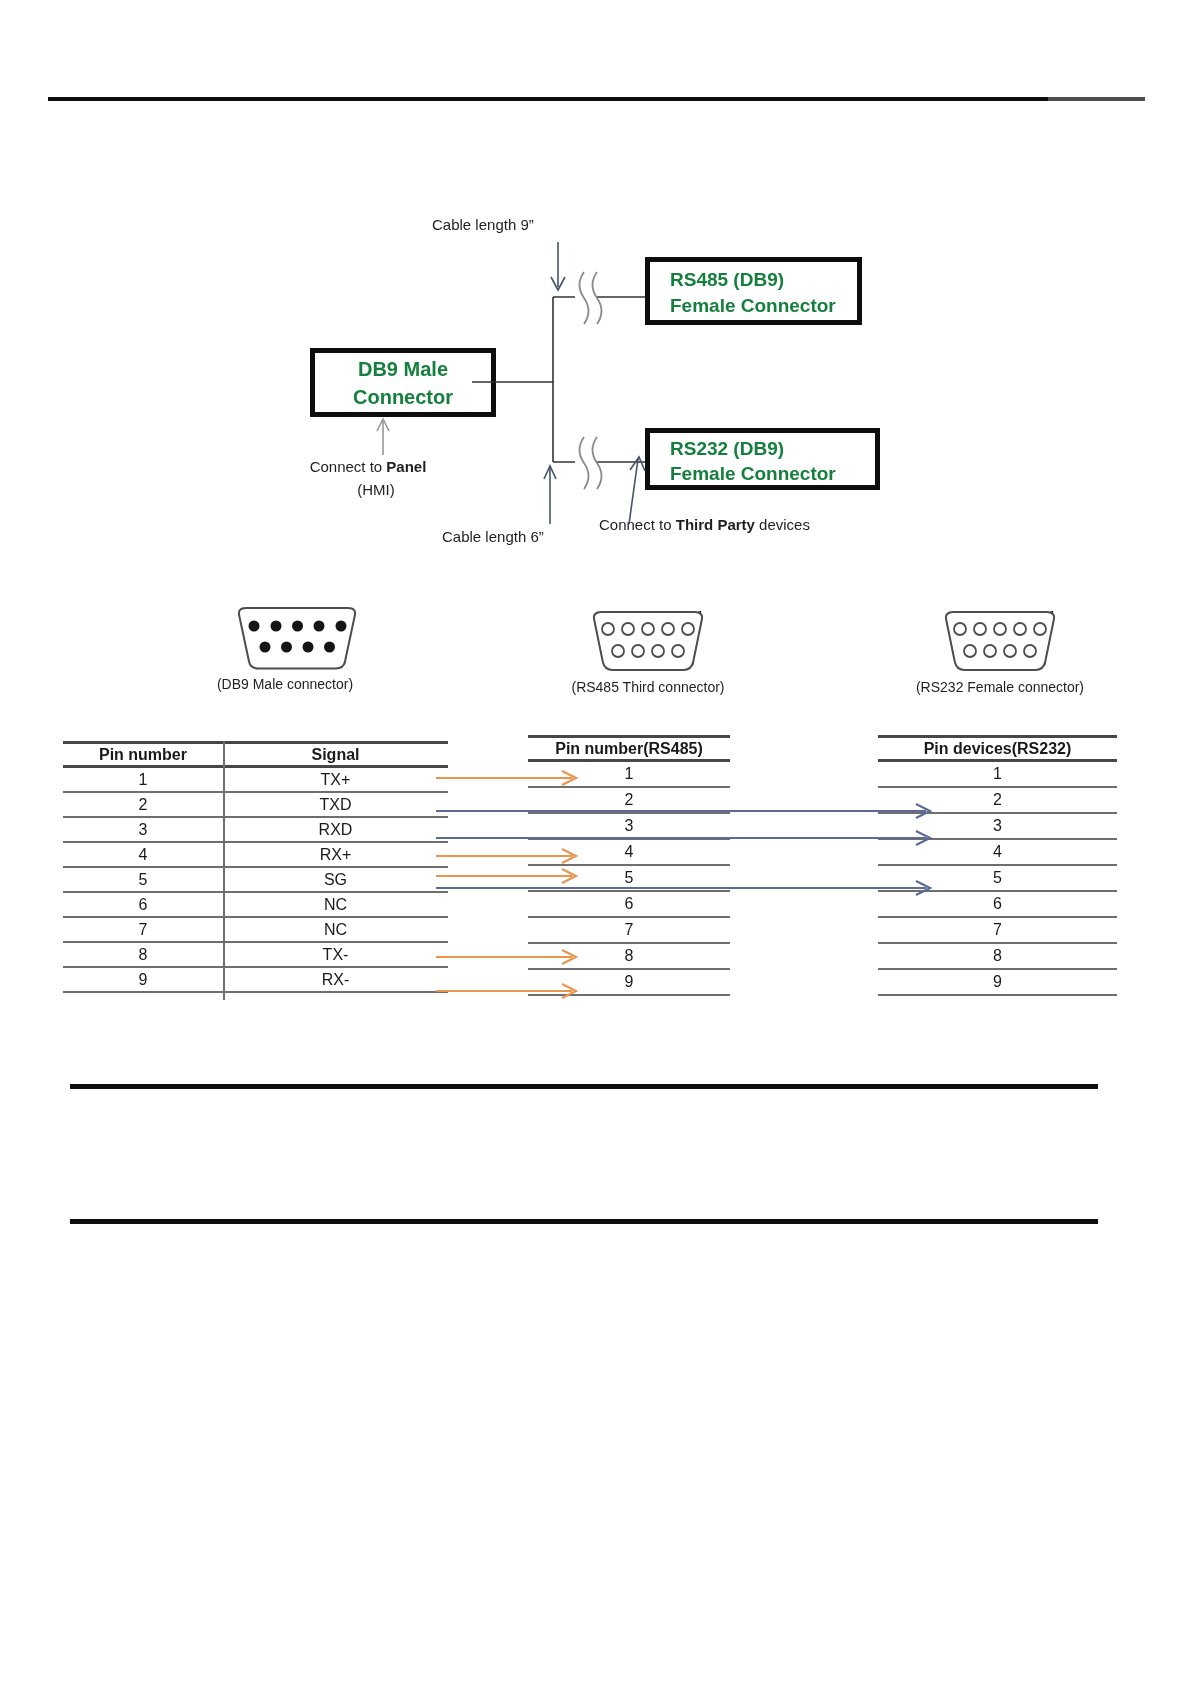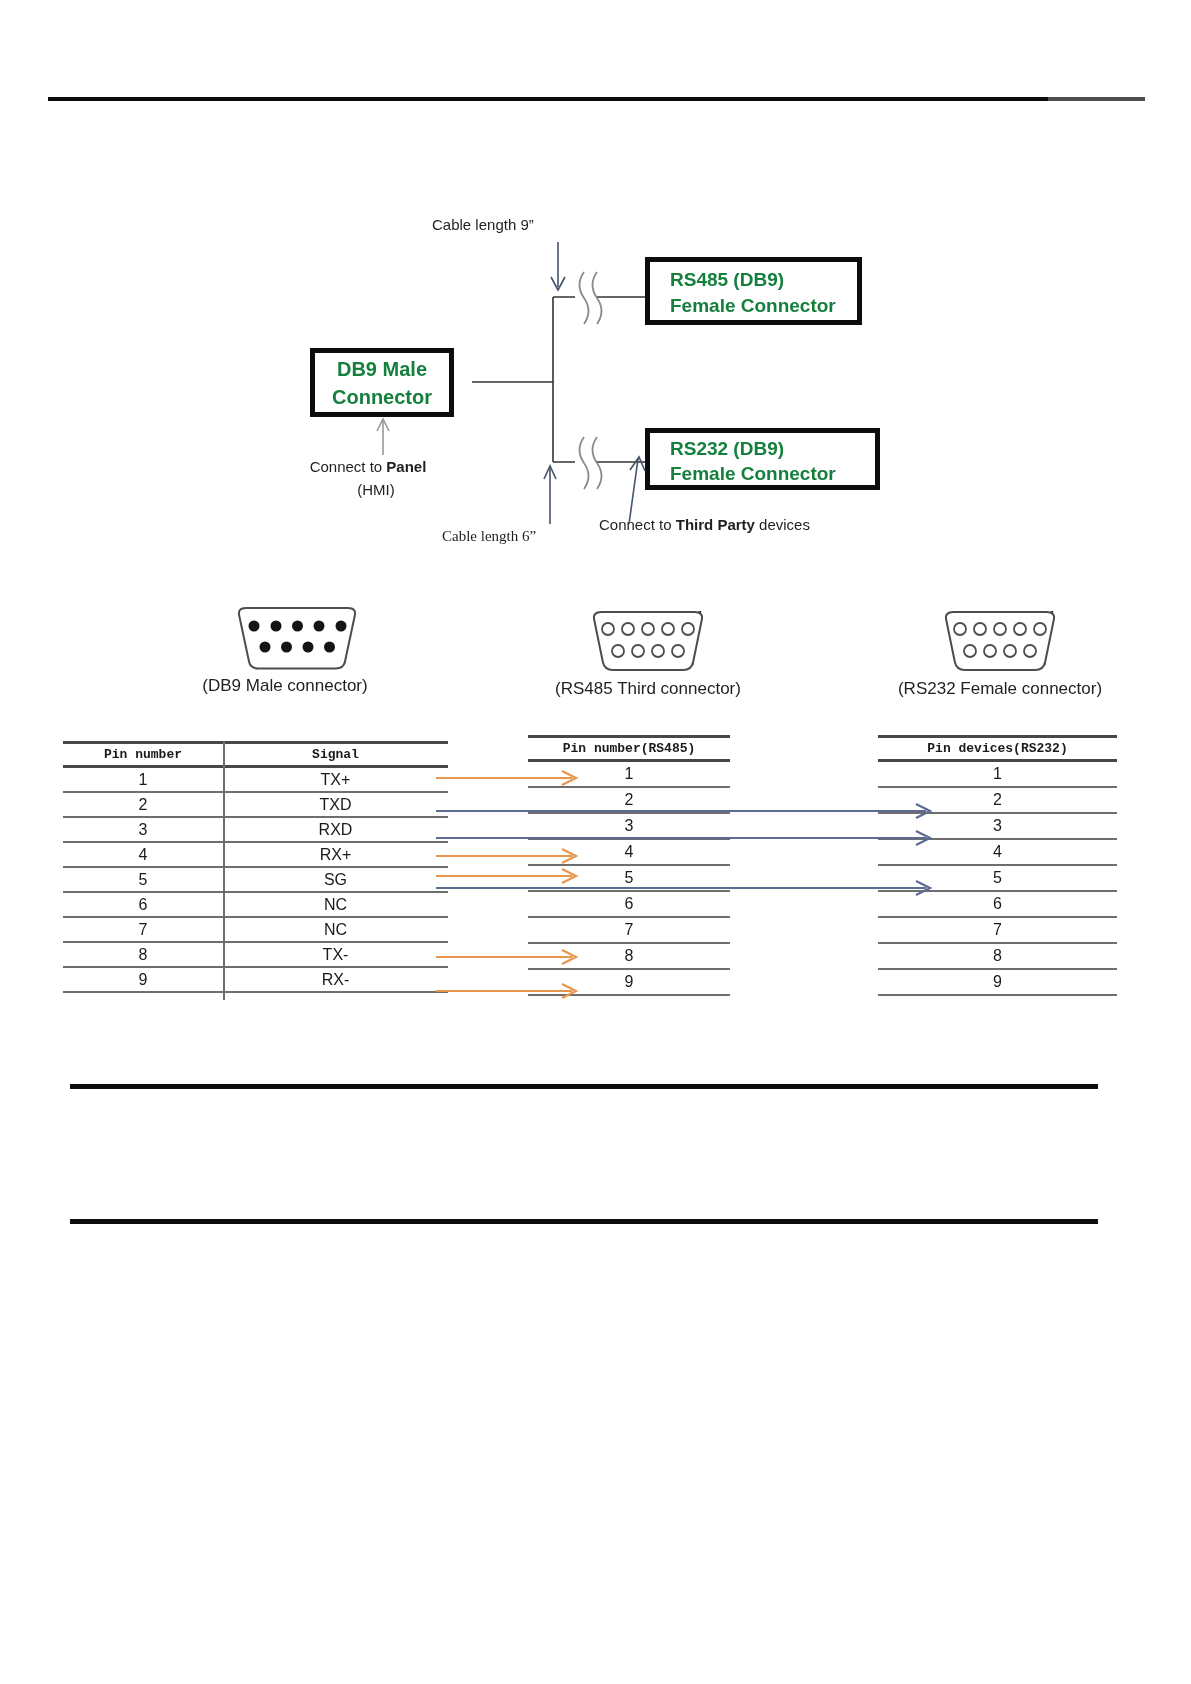--- a/index.html
+++ b/index.html
@@ -16,67 +16,67 @@
   }
   .dbox .bl{display:block;white-space:nowrap;}
   .lbl{position:absolute;font-size:15px;color:#1f1f1f;white-space:nowrap;}
   .lbl b{font-weight:bold;}
   .center{text-align:center;}
   
   .ptable{position:absolute;box-sizing:border-box;}
   .ptable .hdr{
     display:flex;box-sizing:border-box;height:27px;
     border-top:3px solid #474747;border-bottom:3px solid #474747;
-    font-weight:bold;font-size:13px;align-items:center;font-family:Liberation Mono, monospace;
+    font-weight:bold;font-size:16px;align-items:center;
   }
   .ptable .hdr .hc{text-align:center;}
   .ptable .prow{
     display:flex;box-sizing:border-box;height:25px;
     border-bottom:2px solid #6e6e6e;font-size:16px;align-items:center;
   }
   .ptable.mid .prow{height:26px;}
   .ptable .c{text-align:center;}
   .pin-col{width:160px;flex:0 0 160px;}
   .sig-col{flex:1;}
   .full{flex:1;}
   .vdivider{position:absolute;background:#6e6e6e;width:2px;}
   .cornerpin{position:absolute;font-size:11px;font-weight:bold;color:#222;}
-  .conlabel{position:absolute;font-size:17px;color:#1f1f1f;text-align:center;white-space:nowrap;}
+  .conlabel{position:absolute;font-size:14px;color:#1f1f1f;text-align:center;white-space:nowrap;}
 </style>
 </head>
 <body>
 
 <div id="page">
 
   <div class="rule" style="left:48px;top:97px;width:1000px;height:4px;"></div>
   <div class="rule" style="left:1048px;top:97px;width:97px;height:4px;background:#4e4e4e;"></div>
 
   <div class="lbl" style="left:432px;top:216px;">Cable length 9”</div>
 
   <div class="dbox" style="left:645px;top:257px;width:217px;height:68px;font-size:19px;line-height:26px;padding:5px 0 0 20px;">
     <span class="bl">RS485 (DB9)</span>
     <span class="bl">Female Connector</span>
   </div>
 
-  <div class="dbox center" style="left:310px;top:348px;width:144px;height:69px;font-size:20px;line-height:28px;padding-top:2px;">
+  <div class="dbox center" style="left:310px;top:348px;width:186px;height:69px;font-size:20px;line-height:28px;padding-top:2px;">
     <span class="bl">DB9 Male</span>
     <span class="bl">Connector</span>
   </div>
 
   <div class="dbox" style="left:645px;top:428px;width:235px;height:62px;font-size:19px;line-height:25px;padding:3px 8px 0 20px;">
     <span class="bl">RS232 (DB9)</span>
     <span class="bl">Female Connector</span>
   </div>
 
   <div class="lbl center" style="left:268px;top:458px;width:200px;">
     <span>Connect to </span><b>Panel</b>
   </div>
   <div class="lbl center" style="left:276px;top:481px;width:200px;">(HMI)</div>
 
-  <div class="lbl" style="left:442px;top:528px;font-family:Liberation Serif, serif;">Cable length 6”</div>
+  <div class="lbl" style="left:442px;top:528px;">Cable length 6”</div>
   <div class="lbl" style="left:599px;top:516px;">
     <span>Connect to </span><b>Third Party</b><span> devices</span>
   </div>
 
   <div class="conlabel" style="left:165px;top:676px;width:240px;">(DB9 Male connector)</div>
   <div class="conlabel" style="left:528px;top:679px;width:240px;">(RS485 Third connector)</div>
   <div class="conlabel" style="left:880px;top:679px;width:240px;">(RS232 Female connector)</div>
 
   <span class="cornerpin" style="left:240px;top:610px;">1</span>
   <span class="cornerpin" style="left:346px;top:608px;">5</span>

